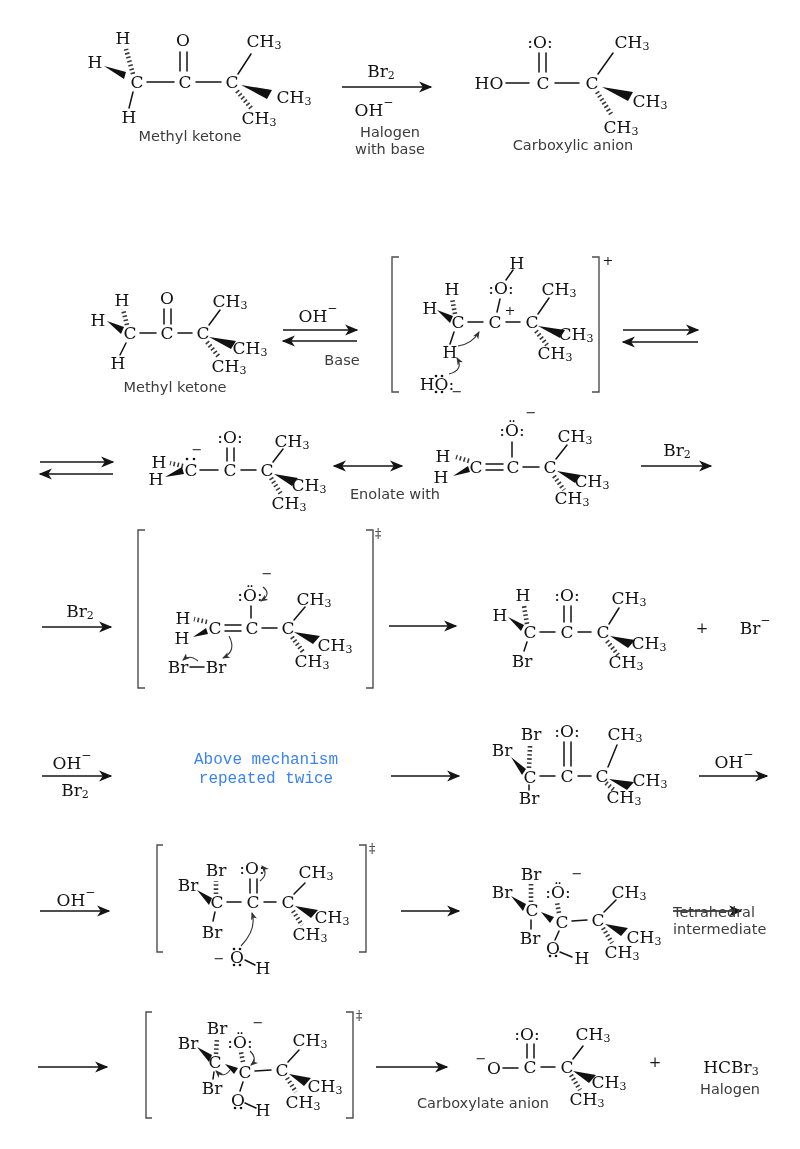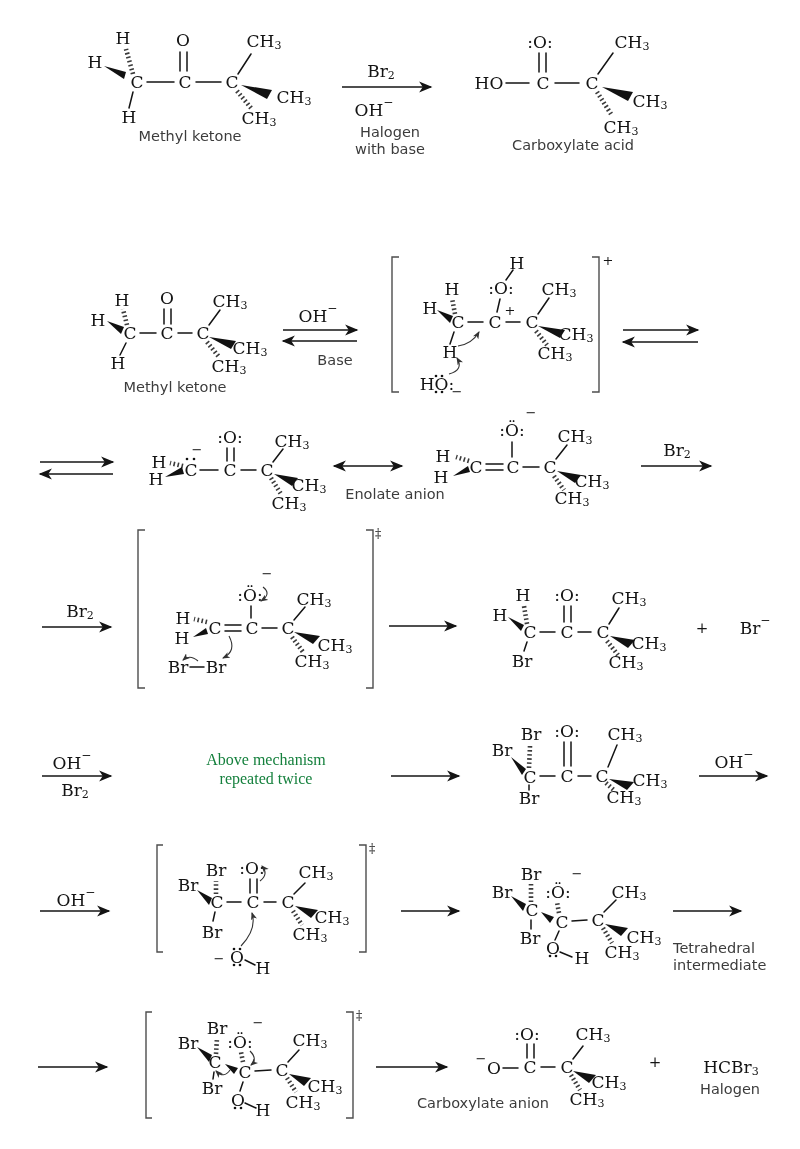--- a/index.html
+++ b/index.html
@@ -14,21 +14,21 @@
   .t.plus{font-size:15px;}
   .bond{stroke:#141414;stroke-width:1.5;fill:none;stroke-linecap:round;}
   .hash{stroke:#3a3a3a;stroke-width:4.6;stroke-dasharray:1.6 2.5;fill:none;}
   .wedge{fill:#111;stroke:none;}
   .arrow{stroke:#141414;stroke-width:1.6;fill:none;}
   .carrow{stroke:#333;stroke-width:1.1;fill:none;}
   .bracket{stroke:#4d4d4d;stroke-width:1.4;fill:none;}
   .lp{fill:#111;}
   .cap{position:absolute;transform:translateX(-50%);font-family:"DejaVu Sans",sans-serif;
        font-size:14.5px;color:#3c3c3c;text-align:center;white-space:pre-line;line-height:1.18;}
-  .cap.serif{font-family:Liberation Serif, serif;font-size:16px;color:#15803d;}
+  .cap.serif{font-family:Liberation Mono, monospace;font-size:16px;color:#3b82f6;}
   .cap.leftal{transform:none;text-align:left;}
 </style>
 </head>
 <body>
 
 <div id="canvas">
 
 <svg id="scheme" width="800" height="1149" viewBox="0 0 800 1149">
   <defs>
     <marker id="ah" viewBox="0 0 10 8" refX="8.5" refY="4" markerWidth="9" markerHeight="7" orient="auto-start-reverse">
@@ -384,24 +384,24 @@
         <text x="609" y="1082" class="t atom" text-anchor="middle"><tspan>CH</tspan><tspan class="sub" dy="4">3</tspan></text>
         <text x="587" y="1099" class="t atom" text-anchor="middle"><tspan>CH</tspan><tspan class="sub" dy="4">3</tspan></text>
         <text x="655" y="1062" class="t plus" text-anchor="middle"><tspan>+</tspan></text>
         <text x="731" y="1067" class="t atom" text-anchor="middle"><tspan>HCBr</tspan><tspan class="sub" dy="4">3</tspan></text>
       </g>
 </svg>
 
 <div class="cap" style="left:190px;top:128px">Methyl ketone</div>
 <div class="cap" style="left:390px;top:124px">Halogen
 with base</div>
-<div class="cap" style="left:573px;top:137px">Carboxylate acid</div>
+<div class="cap" style="left:573px;top:137px">Carboxylic anion</div>
 <div class="cap" style="left:175px;top:379px">Methyl ketone</div>
-<div class="cap" style="left:335px;top:352px">Base</div>
-<div class="cap" style="left:395px;top:486px">Enolate anion</div>
+<div class="cap" style="left:342px;top:352px">Base</div>
+<div class="cap" style="left:395px;top:486px">Enolate with</div>
 <div class="cap serif" style="left:266px;top:751px">Above mechanism
 repeated twice</div>
-<div class="cap leftal" style="left:673px;top:940px">Tetrahedral
+<div class="cap leftal" style="left:673px;top:904px">Tetrahedral
 intermediate</div>
 <div class="cap" style="left:483px;top:1095px">Carboxylate anion</div>
 <div class="cap" style="left:730px;top:1081px">Halogen</div>
 
 </div>
 
 </body></html>

